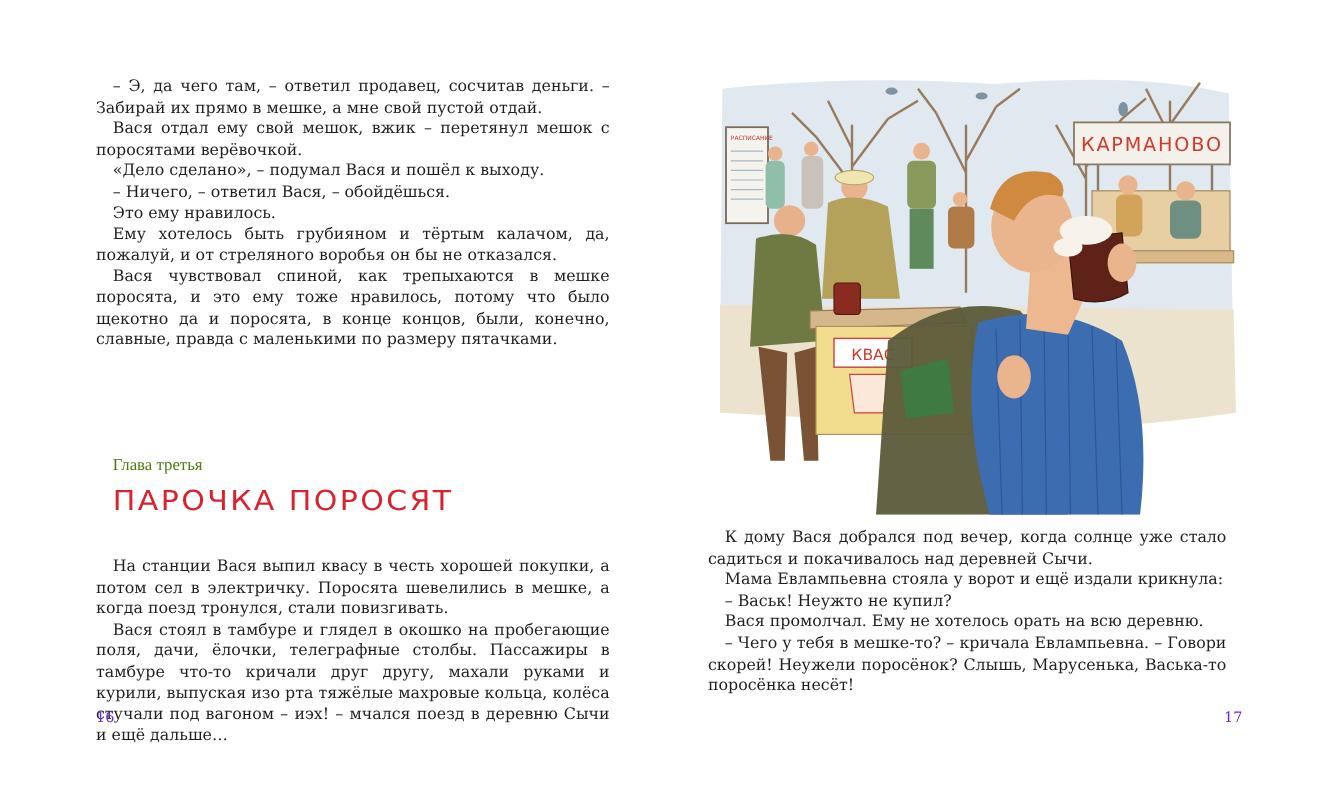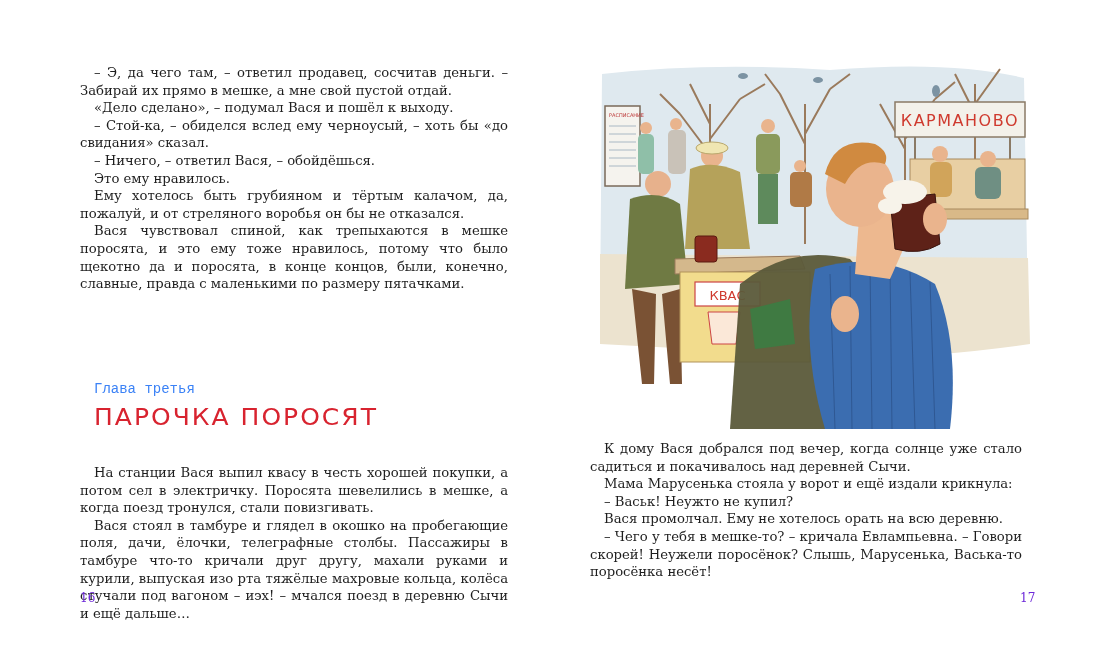--- a/index.html
+++ b/index.html
@@ -15,22 +15,22 @@
       color: #1e1e1e;
       text-align: justify;
       hyphens: manual;
     }
     .text-block p { margin: 0; text-indent: 14px; }
     .block-l1 { left: 80px; top: 64px; width: 428px; }
     .block-l2 { left: 80px; top: 448px; width: 428px; margin-top: 16px; }
     .block-r1 { left: 40px; top: 440px; width: 432px; }
     .chapter-label {
       position: absolute; left: 94px; top: 381px;
-      font-family: Liberation Mono, monospace;
-      font-size: 14px; color: #3b82f6;
+      font-family: Liberation Serif, serif;
+      font-size: 14px; color: #4d7c0f;
     }
     .chapter-title {
       position: absolute; left: 94px; top: 403px;
       font-family: "DejaVu Sans", "Liberation Sans", sans-serif;
       font-size: 25px; letter-spacing: 2px; color: #d8232f;
       font-weight: normal; transform: scaleY(0.92);
     }
     .page-number {
       position: absolute; top: 591px;
       font-family: "DejaVu Serif", "Liberation Serif", serif;
@@ -41,22 +41,22 @@
     .illustration {
       position: absolute; left: 40px; top: 44px; width: 446px; height: 385px;
     }
   </style>
 </head>
 <body>
 
 <div class="page page-left">
   <div class="text-block block-l1">
     <p>– Э, да чего там, – ответил продавец, сосчитав деньги. – Забирай их прямо в мешке, а мне свой пустой отдай.</p>
+    <p>Вася отдал ему свой мешок, вжик – перетянул мешок с поросятами верёвочкой.</p>
     <p>«Дело сделано», – подумал Вася и пошёл к выходу.</p>
-    <p>– Стой-ка, – обиделся вслед ему черноусый, – хоть бы «до свидания» сказал.</p>
     <p>– Ничего, – ответил Вася, – обойдёшься.</p>
     <p>Это ему нравилось.</p>
     <p>Ему хотелось быть грубияном и тёртым калачом, да, пожалуй, и от стреляного воробья он бы не отказался.</p>
     <p>Вася чувствовал спиной, как трепыхаются в мешке поросята, и это ему тоже нравилось, потому что было щекотно да и поросята, в конце концов, были, конечно, славные, правда с маленькими по размеру пятачками.</p>
   </div>
 
   <div class="chapter-label">Глава третья</div>
   <div class="chapter-title">ПАРОЧКА ПОРОСЯТ</div>
 
   <div class="text-block block-l2">
@@ -155,20 +155,20 @@
     <path d="M300 155 L345 150 L350 200 Q330 212 305 205 Z" fill="#5e2218" stroke="#3a140e"></path>
     <ellipse cx="315" cy="148" rx="22" ry="12" fill="#f7f3ea"></ellipse>
     <ellipse cx="300" cy="162" rx="12" ry="8" fill="#f7f3ea"></ellipse>
 
     <ellipse cx="345" cy="175" rx="12" ry="16" fill="#eab48d"></ellipse>
     <ellipse cx="255" cy="270" rx="14" ry="18" fill="#eab48d"></ellipse>
   </svg>
 
   <div class="text-block block-r1">
     <p>К дому Вася добрался под вечер, когда солнце уже стало садиться и покачивалось над деревней Сычи.</p>
-    <p>Мама Марусенька стояла у ворот и ещё издали крикнула:</p>
+    <p>Мама Евлампьевна стояла у ворот и ещё издали крикнула:</p>
     <p>– Васьк! Неужто не купил?</p>
     <p>Вася промолчал. Ему не хотелось орать на всю деревню.</p>
     <p>– Чего у тебя в мешке-то? – кричала Евлампьевна. – Говори скорей! Неужели поросёнок? Слышь, Марусенька, Васька-то поросёнка несёт!</p>
   </div>
 
   <div class="page-number pn-right">17</div>
 </div>
 
 </body></html>

